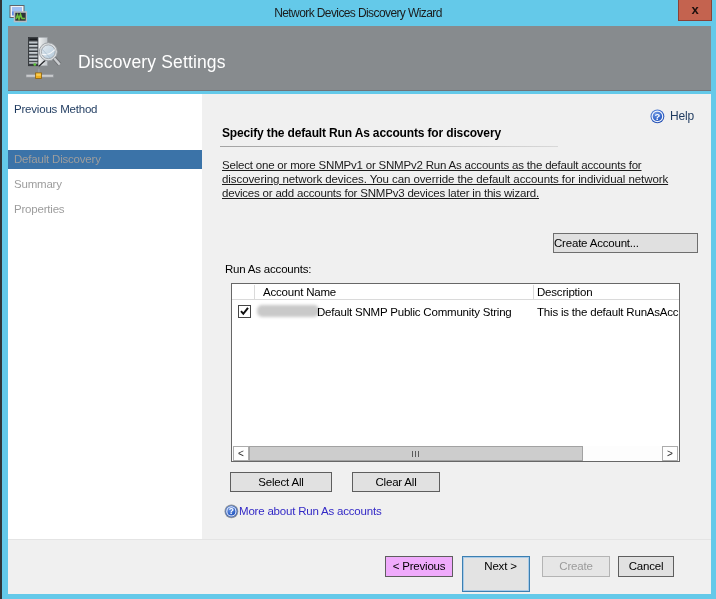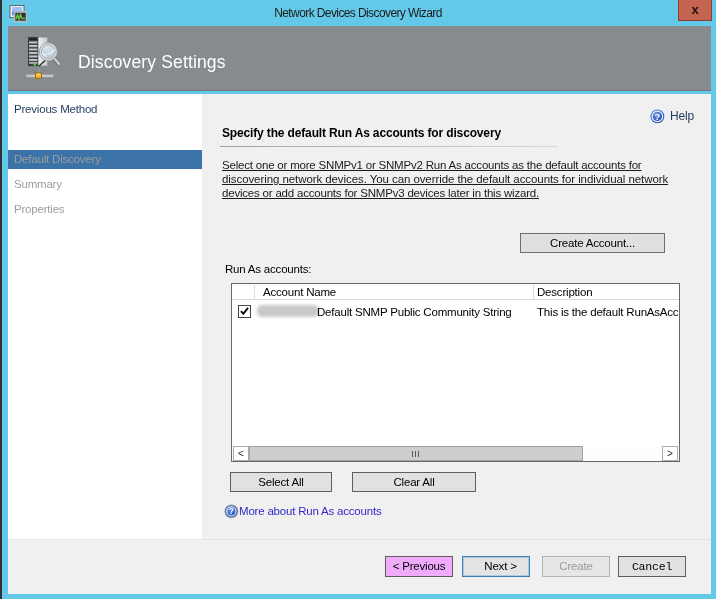--- a/index.html
+++ b/index.html
@@ -109,21 +109,21 @@
 
   <div class="abs" style="left:222px;top:126px;font-size:12px;letter-spacing:-0.15px;font-weight:bold;color:#000;">Specify the default Run As accounts for discovery</div>
   <div class="abs" style="left:220px;top:146px;width:338px;height:1px;background:linear-gradient(to right,#A3A3A3,#D8D8D8);"></div>
 
   <div class="abs t" style="left:222px;top:158px;line-height:14px;color:#1A1A1A;text-decoration:underline;">
     Select one or more SNMPv1 or SNMPv2 Run As accounts as the default accounts for<br>
     <span style="letter-spacing:-0.08px;">discovering network devices. You can override the default accounts for individual network</span><br>
     devices or add accounts for SNMPv3 devices later in this wizard.
   </div>
 
-  <div class="abs t" style="left:520px;top:233px;width:145px;height:20px;background:#E0E0E0;border:1px solid #6E6E6E;text-align:center;line-height:18px;">Create Account...</div>
+  <div class="abs t" style="left:553px;top:233px;width:145px;height:20px;background:#E0E0E0;border:1px solid #6E6E6E;text-align:left;line-height:18px;">Create Account...</div>
 
   <div class="abs t" style="left:225px;top:263px;">Run As accounts:</div>
 
   <div class="abs" style="left:231px;top:283px;width:449px;height:179px;background:#FFF;border:1px solid #676767;">
 
     <div class="abs" style="left:0;top:0;width:447px;height:16px;border-bottom:1px solid #DADADA;"></div>
     <div class="abs" style="left:22px;top:1px;width:1px;height:15px;background:#DADADA;"></div>
     <div class="abs" style="left:301px;top:1px;width:1px;height:15px;background:#DADADA;"></div>
     <div class="abs t" style="left:31px;top:2px;">Account Name</div>
     <div class="abs t" style="left:305px;top:2px;">Description</div>
@@ -142,33 +142,33 @@
       <div class="abs" style="left:17px;top:0px;width:334px;height:15px;background:#CDCDCD;border:1px solid #A2A2A2;">
         <div class="abs" style="left:162px;top:4px;width:1px;height:6px;background:#5A5A5A;"></div>
         <div class="abs" style="left:165px;top:4px;width:1px;height:6px;background:#5A5A5A;"></div>
         <div class="abs" style="left:168px;top:4px;width:1px;height:6px;background:#5A5A5A;"></div>
       </div>
       <div class="abs" style="left:430px;top:0px;width:16px;height:15px;background:#FEFEFE;border:1px solid #ACACAC;color:#2B2B2B;font-size:10px;text-align:center;line-height:13px;">&gt;</div>
     </div>
   </div>
 
   <div class="abs t" style="left:230px;top:472px;width:102px;height:20px;background:#E1E1E1;border:1px solid #5E5E5E;text-align:center;line-height:18px;">Select All</div>
-  <div class="abs t" style="left:352px;top:472px;width:124px;height:20px;background:#E1E1E1;border:1px solid #5E5E5E;text-align:center;line-height:18px;">Clear All</div>
+  <div class="abs t" style="left:352px;top:472px;width:88px;height:20px;background:#E1E1E1;border:1px solid #5E5E5E;text-align:center;line-height:18px;">Clear All</div>
 
   <svg class="abs" style="left:224px;top:504px;" width="15" height="15" viewBox="0 0 15 15">
     <circle cx="7.4" cy="7.4" r="6.9" fill="#8F9499"></circle>
     <circle cx="7.4" cy="7.4" r="5.9" fill="url(#hg2)"></circle>
     <defs>
       <radialGradient id="hg2" cx="0.38" cy="0.3" r="0.9">
         <stop offset="0" stop-color="#6E97E2"></stop>
         <stop offset="0.55" stop-color="#2D5FC6"></stop>
         <stop offset="1" stop-color="#1C3F9E"></stop>
       </radialGradient>
     </defs>
     <circle cx="7.4" cy="7.4" r="4.6" fill="none" stroke="#FFFFFF" stroke-width="1.1" opacity="0.92"></circle>
     <text x="7.4" y="10.4" text-anchor="middle" font-family="Liberation Sans, sans-serif" font-size="8.5" font-weight="bold" fill="#FFF">?</text>
   </svg>
   <div class="abs t" style="left:239px;top:505px;color:#3329C6;">More about Run As accounts</div>
 
   <div class="abs t" style="left:385px;top:556px;width:68px;height:21px;background:#f0abfc;border:1px solid #5E5E5E;text-align:center;line-height:19px;">&lt; Previous</div>
-  <div class="abs t" style="left:462px;top:556px;width:68px;height:21px;background:#E3E3E3;border:1px solid #3C7FB1;box-shadow:inset 0 0 0 1px #A9CBE8;text-align:center;line-height:19px;padding-left:9px;">Next &gt;</div>
+  <div class="abs t" style="left:462px;top:556px;width:68px;height:36px;background:#E3E3E3;border:1px solid #3C7FB1;box-shadow:inset 0 0 0 1px #A9CBE8;text-align:center;line-height:19px;padding-left:9px;">Next &gt;</div>
   <div class="abs t" style="left:542px;top:556px;width:68px;height:21px;background:#E6E6E6;border:1px solid #B4B4B4;text-align:center;line-height:19px;color:#9B9B9B;">Create</div>
-  <div class="abs t" style="left:618px;top:556px;width:68px;height:21px;background:#E1E1E1;border:1px solid #5E5E5E;text-align:center;line-height:19px;font-family:Liberation Mono, monospace;">Cancel</div>
+  <div class="abs t" style="left:618px;top:556px;width:56px;height:21px;background:#E1E1E1;border:1px solid #5E5E5E;text-align:center;line-height:19px;">Cancel</div>
 
 </body></html>

